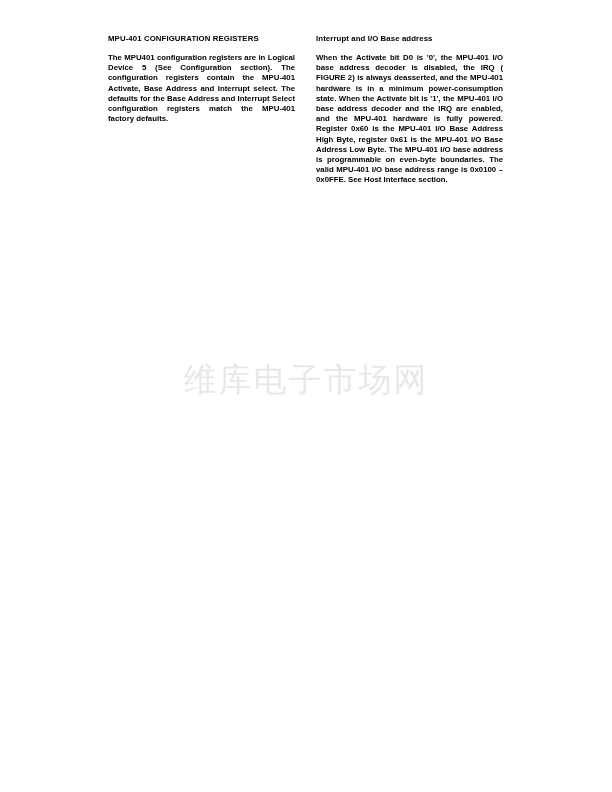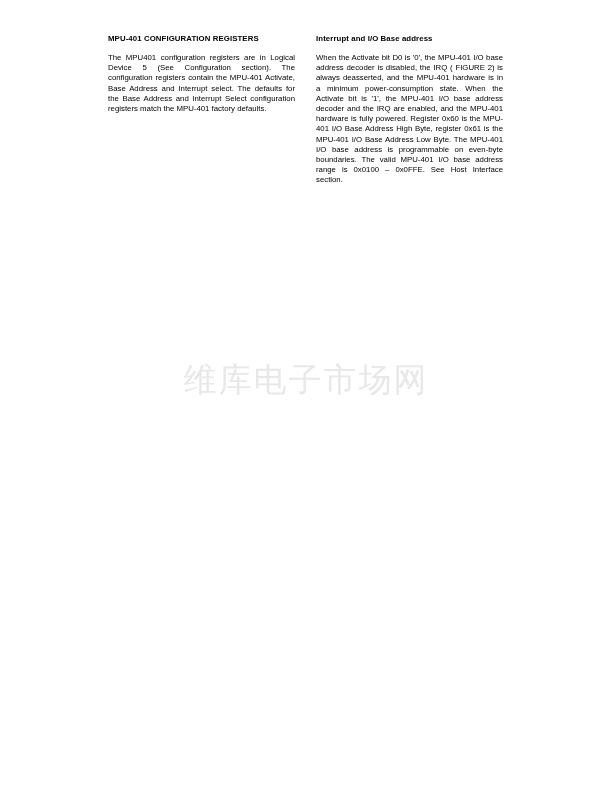--- a/index.html
+++ b/index.html
@@ -43,20 +43,21 @@
   }
   .col-body p {
     font-size: 7.8px;
     line-height: 10.2px;
     margin: 0 0 9px 0;
     text-align: justify;
     text-justify: inter-word;
   }
   .col-body p:last-child {
     margin-bottom: 0;
+    font-weight: bold;
   }
   .watermark {
     position: absolute;
     left: 0;
     top: 358px;
     width: 612px;
     text-align: center;
     font-family: "DejaVu Sans", sans-serif;
     font-size: 33px;
     letter-spacing: 2px;

